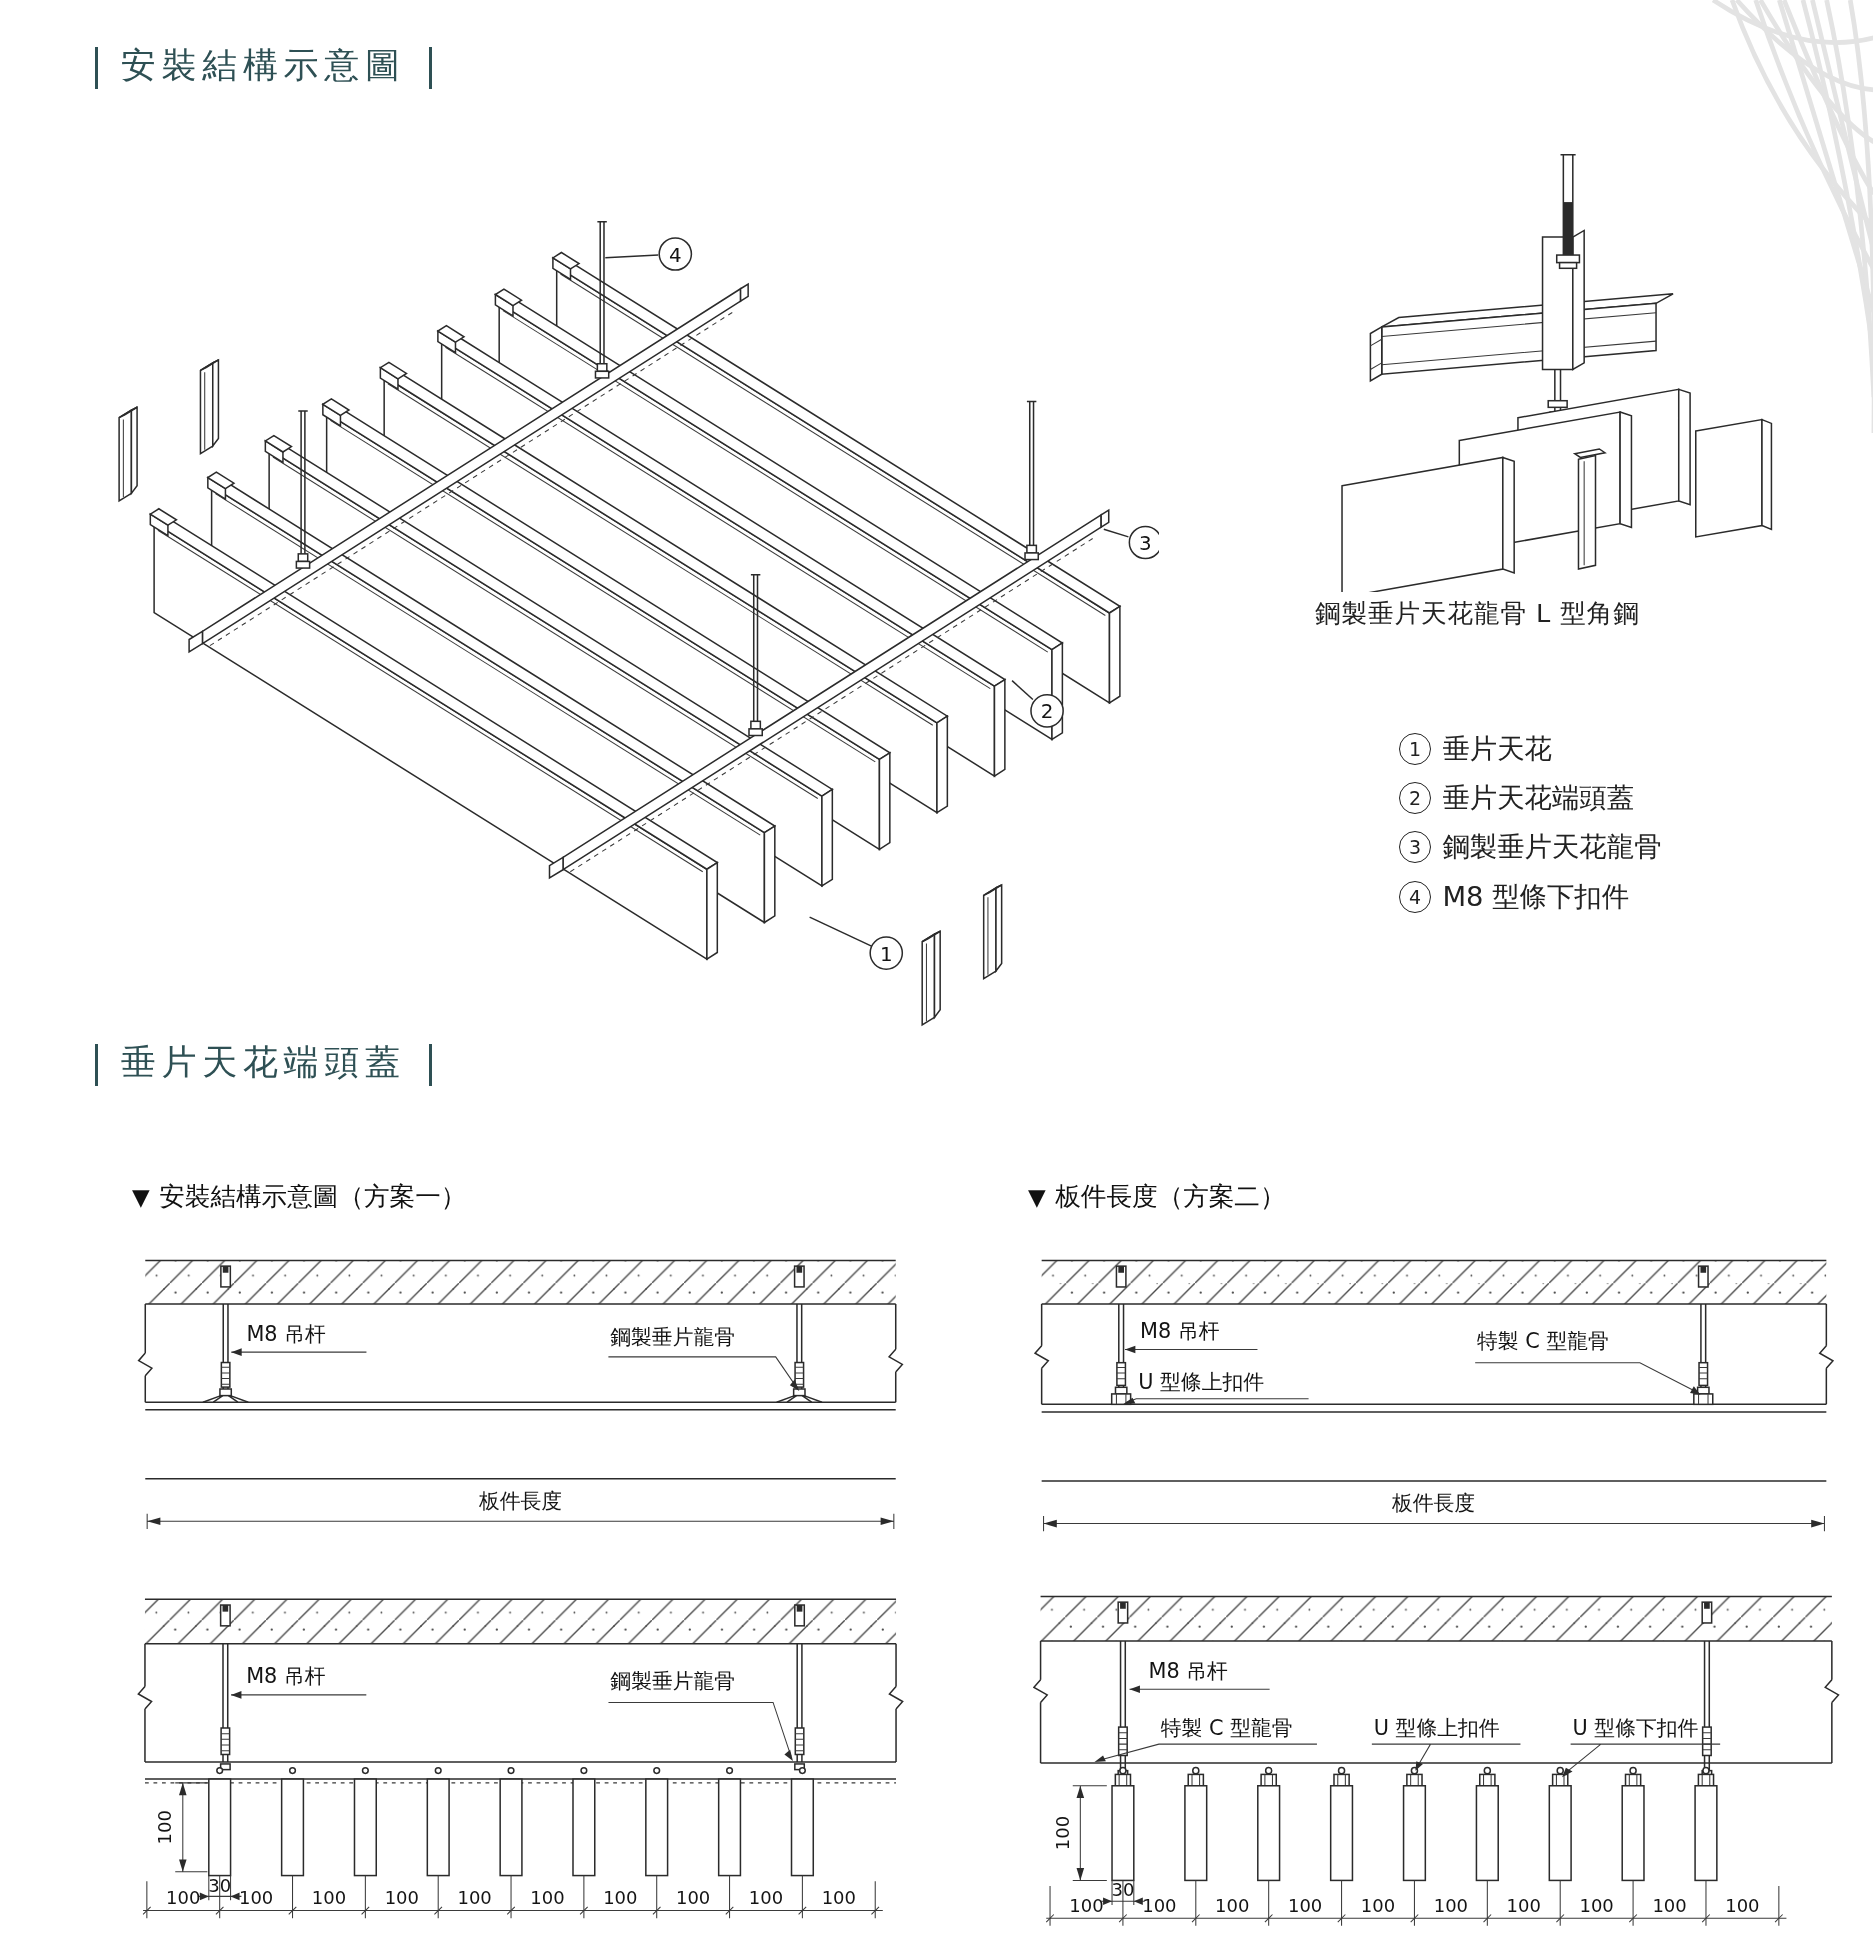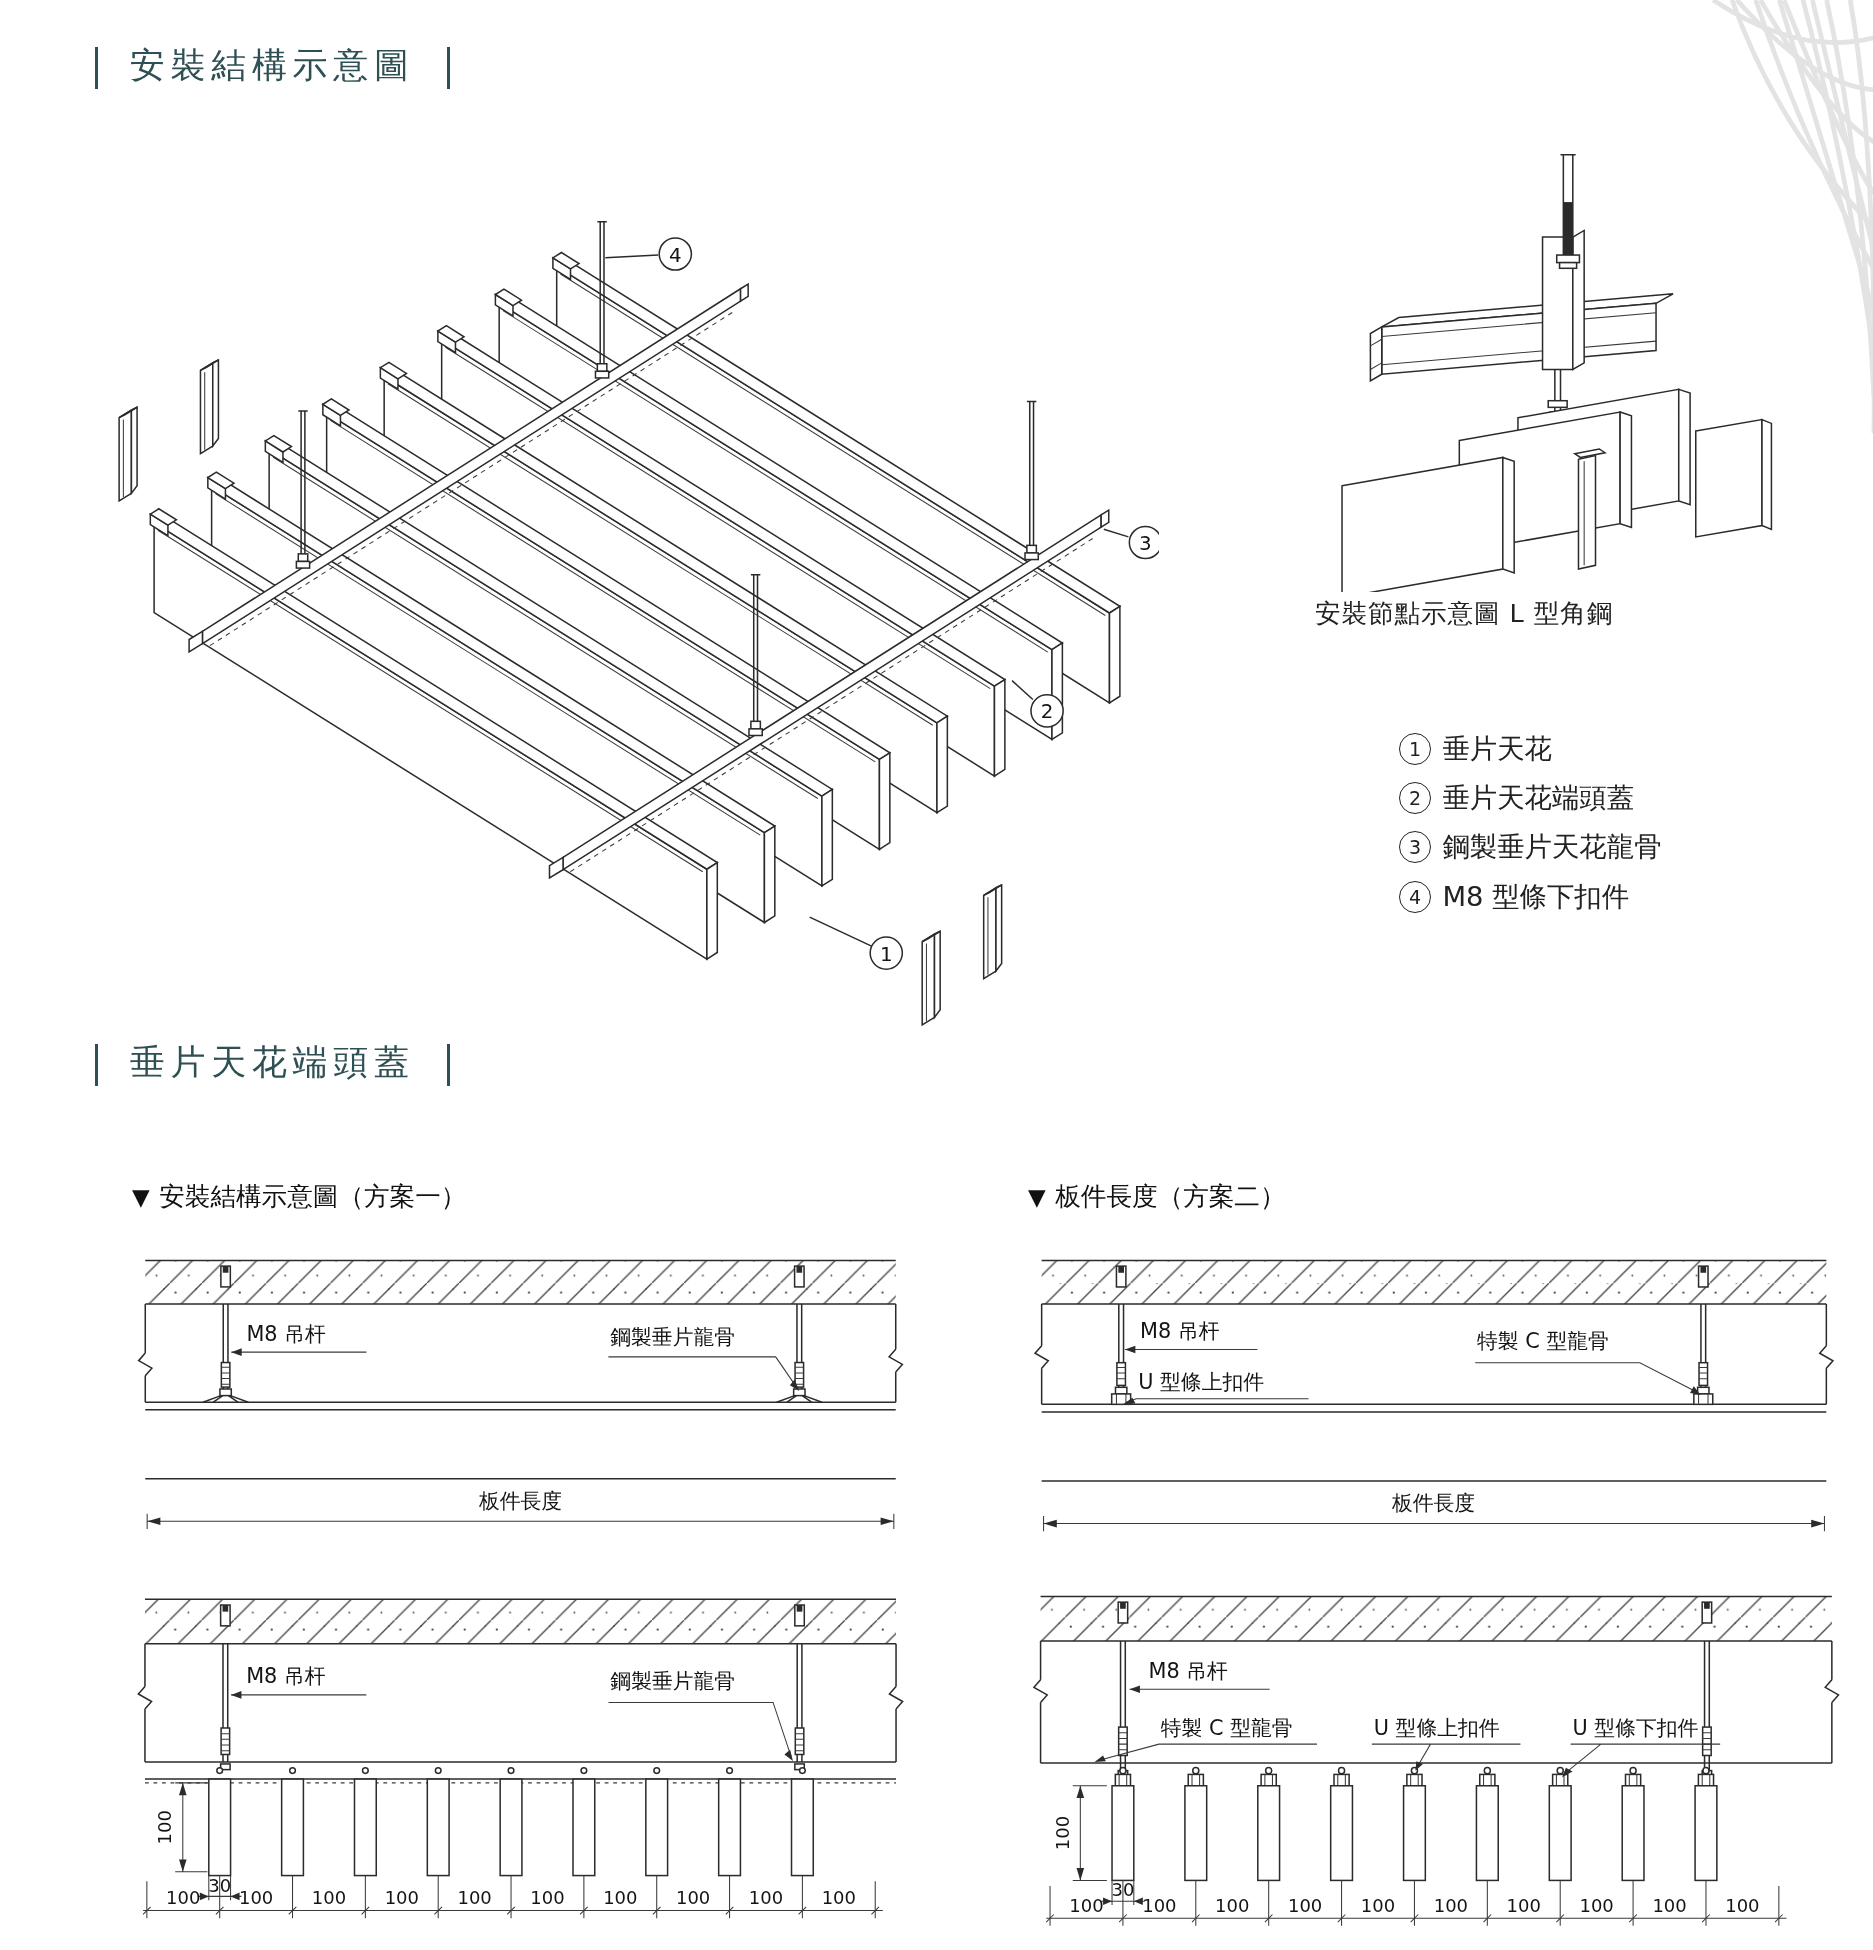--- a/index.html
+++ b/index.html
@@ -1,19 +1,19 @@
 <!DOCTYPE html>
 <html style="font-size:15px"><head>
 <meta charset="utf-8">
 <style>
   html,body{margin:0;padding:0;background:#fff;}
   body{position:relative;width:1874px;height:1950px;font-family:"DejaVu Sans","Liberation Sans",sans-serif;color:#1e1e1e;overflow:hidden;}
   .abs{position:absolute;}
   
-  .sec-title{display:flex;align-items:flex-end;gap:32px;color:#2e5054;font-family:Liberation Mono, monospace;}
+  .sec-title{display:flex;align-items:flex-end;gap:23px;color:#2e5054;font-family:Liberation Mono, monospace;}
   .sec-title .vbar{width:2.8px;height:42px;background:#2e5054;}
   .sec-title .t{font-size:35px;letter-spacing:5.7px;font-weight:500;}
   
   .sub-head{display:flex;align-items:center;gap:9.5px;font-size:25.6px;color:#111;}
   .sub-head .mark{font-size:23px;}
   
   .caption{font-size:25.6px;color:#222;letter-spacing:0.9px;}
   .legend{display:flex;flex-direction:column;gap:13.2px;}
   .legend-row{display:flex;align-items:center;gap:11.4px;font-size:27.4px;color:#222;}
   .legend-num{display:inline-flex;align-items:center;justify-content:center;width:30px;height:30px;border:1.9px solid #222;border-radius:50%;font-size:19px;flex:0 0 auto;}
@@ -194,21 +194,21 @@
     <path class="fw" d="M462,288 L472,292 L472,404 L462,400 Z"></path>
   </g>
 
   <g>
     <path class="fw" d="M268,330 L286,326 L286,442 L268,446 Z"></path>
     <path class="fw" d="M264,324 L290,319 L296,323 L270,328 Z"></path>
     <path class="thin" d="M274,332 L274,442"></path>
   </g>
 </svg>
 
-<div class="abs caption" style="left:1315px;top:596px;">安裝節點示意圖 L 型角鋼</div>
+<div class="abs caption" style="left:1315px;top:596px;">鋼製垂片天花龍骨 L 型角鋼</div>
 
 <div class="abs legend" style="left:1399px;top:731px;">
   <div class="legend-row">
     <span class="legend-num">1</span>
     <span>垂片天花</span>
   </div>
   <div class="legend-row">
     <span class="legend-num">2</span>
     <span>垂片天花端頭蓋</span>
   </div>

